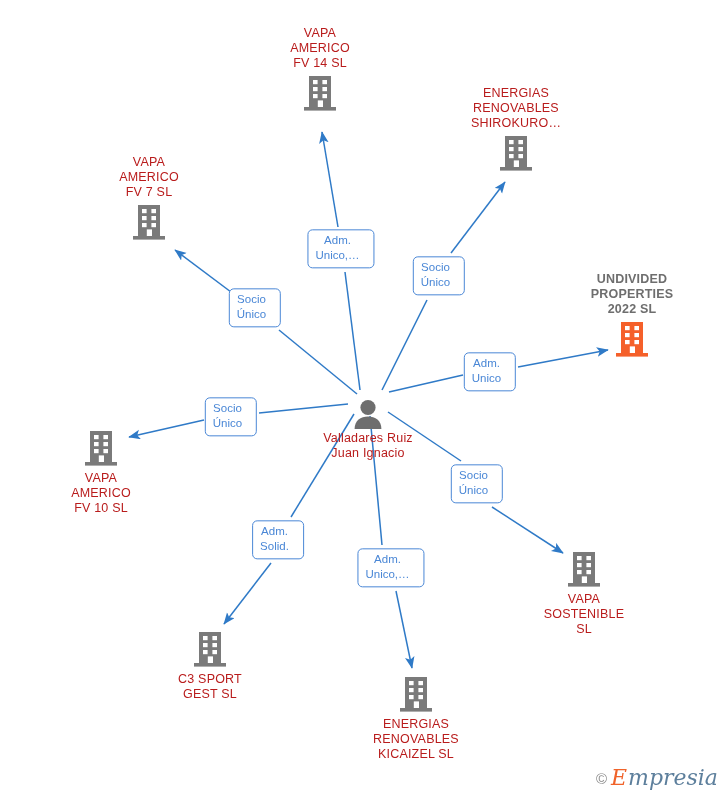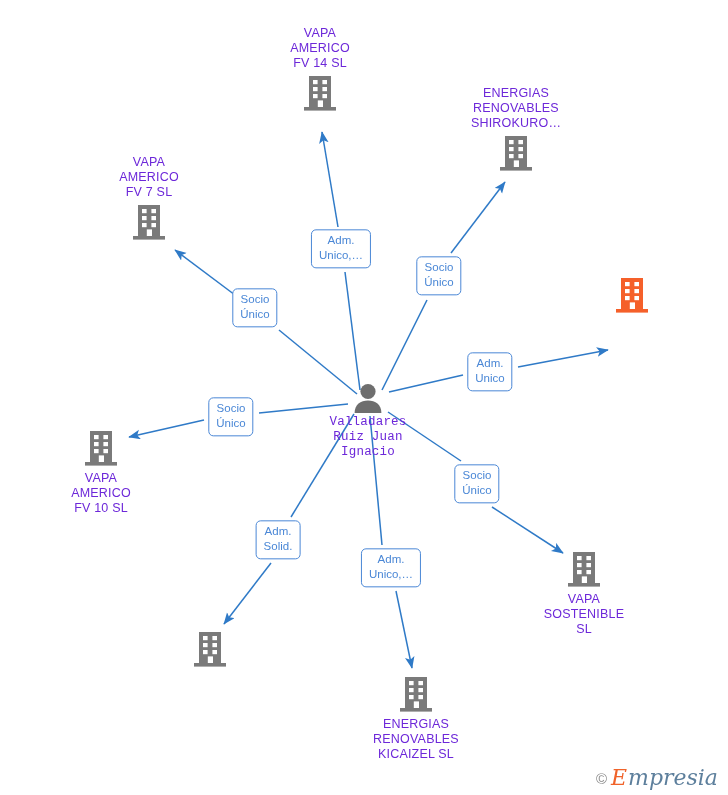--- a/index.html
+++ b/index.html
@@ -29,21 +29,21 @@
   }
   .node {
     position: absolute;
     width: 150px;
     margin-left: -75px;
     text-align: center;
     line-height: 1.18;
   }
   .node-label {
     font-size: 12.5px;
-    color: #6d28d9;
+    color: #b91c1c;
     letter-spacing: 0.2px;
     white-space: pre-line;
     display: block;
   }
   .node.highlight .node-label {
     color: #6e6e6e;
     font-weight: bold;
   }
   .node-icon {
     display: block;
@@ -55,21 +55,21 @@
 
   .edge-label {
     position: absolute;
     border: 1.4px solid #4a87d6;
     border-radius: 5px;
     background: #ffffff;
     color: #4a87d6;
     font-size: 11.5px;
     line-height: 1.32;
     text-align: center;
-    padding: 3px 7px 4px 7px;
+    padding: 3px 14px 4px 7px;
     white-space: pre-line;
     transform: translate(-50%, -50%);
     z-index: 5;
   }
 
   #watermark {
     position: absolute;
     right: 10px;
     bottom: 6px;
     display: flex;
@@ -201,20 +201,23 @@
         <rect x="11" y="14" width="4.6" height="4.2" fill="#ffffff"></rect>
         <rect x="20.4" y="14" width="4.6" height="4.2" fill="#ffffff"></rect>
         <rect x="11" y="21" width="4.6" height="4.2" fill="#ffffff"></rect>
         <rect x="20.4" y="21" width="4.6" height="4.2" fill="#ffffff"></rect>
         <rect x="15.8" y="27.4" width="5.2" height="6.6" fill="#ffffff"></rect>
       </svg>
     </span>
   </div>
 
   <div class="node label-top highlight" style="left:632px; top:272px;">
+    <span class="node-label">UNDIVIDED
+PROPERTIES
+2022  SL</span>
     <span class="node-icon">
       <svg width="36" height="40" viewBox="0 0 36 40">
         <rect x="7" y="3" width="22" height="31" fill="#f5602a"></rect>
         <rect x="2" y="34" width="32" height="3.6" fill="#f5602a"></rect>
         <rect x="11" y="7" width="4.6" height="4.2" fill="#ffffff"></rect>
         <rect x="20.4" y="7" width="4.6" height="4.2" fill="#ffffff"></rect>
         <rect x="11" y="14" width="4.6" height="4.2" fill="#ffffff"></rect>
         <rect x="20.4" y="14" width="4.6" height="4.2" fill="#ffffff"></rect>
         <rect x="11" y="21" width="4.6" height="4.2" fill="#ffffff"></rect>
         <rect x="20.4" y="21" width="4.6" height="4.2" fill="#ffffff"></rect>
@@ -268,20 +271,22 @@
         <rect x="2" y="34" width="32" height="3.6" fill="#7a7a7a"></rect>
         <rect x="11" y="7" width="4.6" height="4.2" fill="#ffffff"></rect>
         <rect x="20.4" y="7" width="4.6" height="4.2" fill="#ffffff"></rect>
         <rect x="11" y="14" width="4.6" height="4.2" fill="#ffffff"></rect>
         <rect x="20.4" y="14" width="4.6" height="4.2" fill="#ffffff"></rect>
         <rect x="11" y="21" width="4.6" height="4.2" fill="#ffffff"></rect>
         <rect x="20.4" y="21" width="4.6" height="4.2" fill="#ffffff"></rect>
         <rect x="15.8" y="27.4" width="5.2" height="6.6" fill="#ffffff"></rect>
       </svg>
     </span>
+    <span class="node-label">C3 SPORT
+GEST  SL</span>
   </div>
 
   <div class="node label-bottom" style="left:416px; top:674px;">
     <span class="node-icon">
       <svg width="36" height="40" viewBox="0 0 36 40">
         <rect x="7" y="3" width="22" height="31" fill="#7a7a7a"></rect>
         <rect x="2" y="34" width="32" height="3.6" fill="#7a7a7a"></rect>
         <rect x="11" y="7" width="4.6" height="4.2" fill="#ffffff"></rect>
         <rect x="20.4" y="7" width="4.6" height="4.2" fill="#ffffff"></rect>
         <rect x="11" y="14" width="4.6" height="4.2" fill="#ffffff"></rect>
@@ -289,21 +294,21 @@
         <rect x="11" y="21" width="4.6" height="4.2" fill="#ffffff"></rect>
         <rect x="20.4" y="21" width="4.6" height="4.2" fill="#ffffff"></rect>
         <rect x="15.8" y="27.4" width="5.2" height="6.6" fill="#ffffff"></rect>
       </svg>
     </span>
     <span class="node-label">ENERGIAS
 RENOVABLES
 KICAIZEL  SL</span>
   </div>
 
-  <div class="node label-bottom" style="left:368px; top:383px; z-index:6;font-family:Liberation Mono, monospace;">
+  <div class="node label-bottom" style="left:368px; top:399px; z-index:6;">
     <span class="node-icon">
       <svg width="34" height="30" viewBox="0 0 34 30">
         <circle cx="17" cy="8.5" r="7.6" fill="#6e6e6e"></circle>
         <path d="M3.6,30 C3.6,21.2 9.6,17.4 17,17.4 C24.4,17.4 30.4,21.2 30.4,30 Z" fill="#6e6e6e"></path>
       </svg>
     </span>
     <span class="node-label" style="display:block; width:96px; margin:2px auto 0 auto;">Valladares Ruiz Juan Ignacio</span>
   </div>
 
   <div class="edge-label" style="left:341px; top:249px;">Adm.

